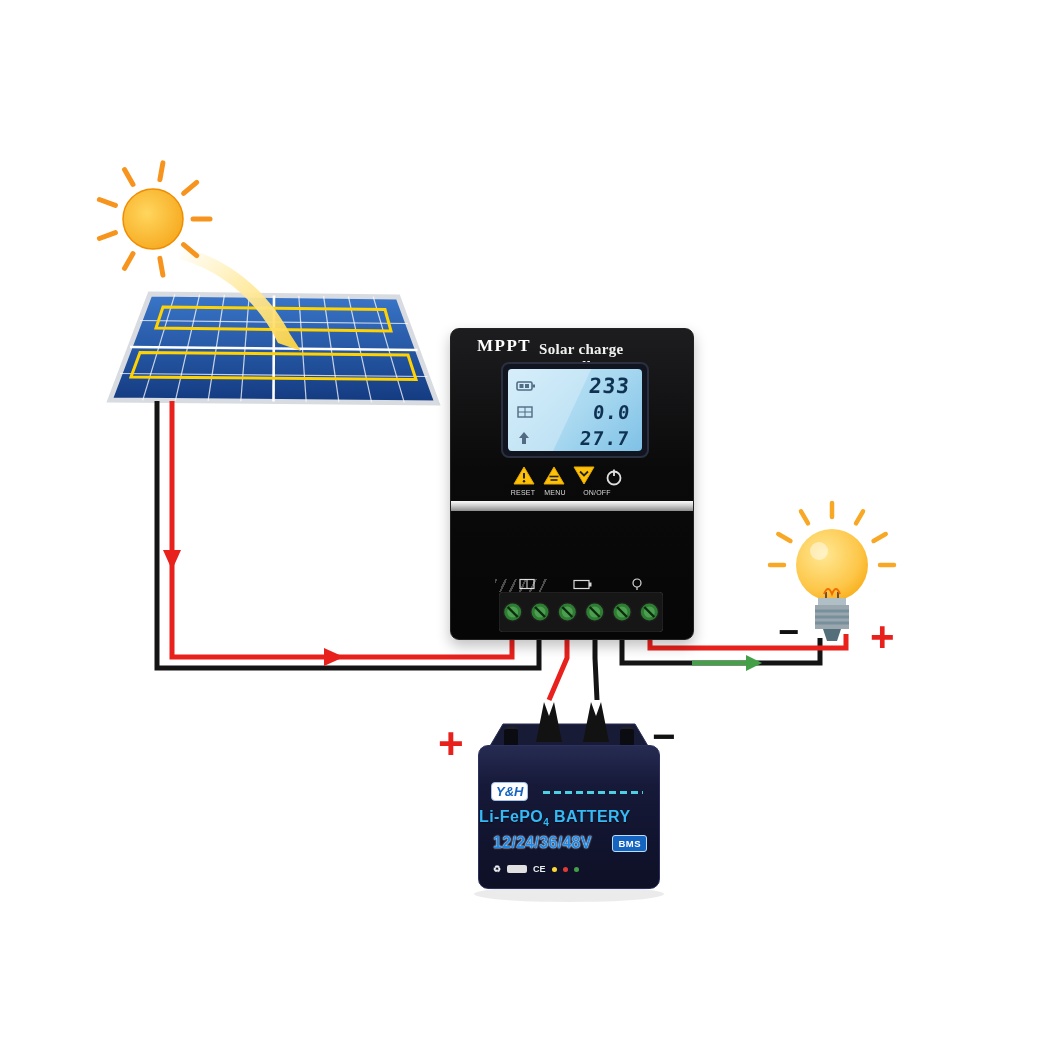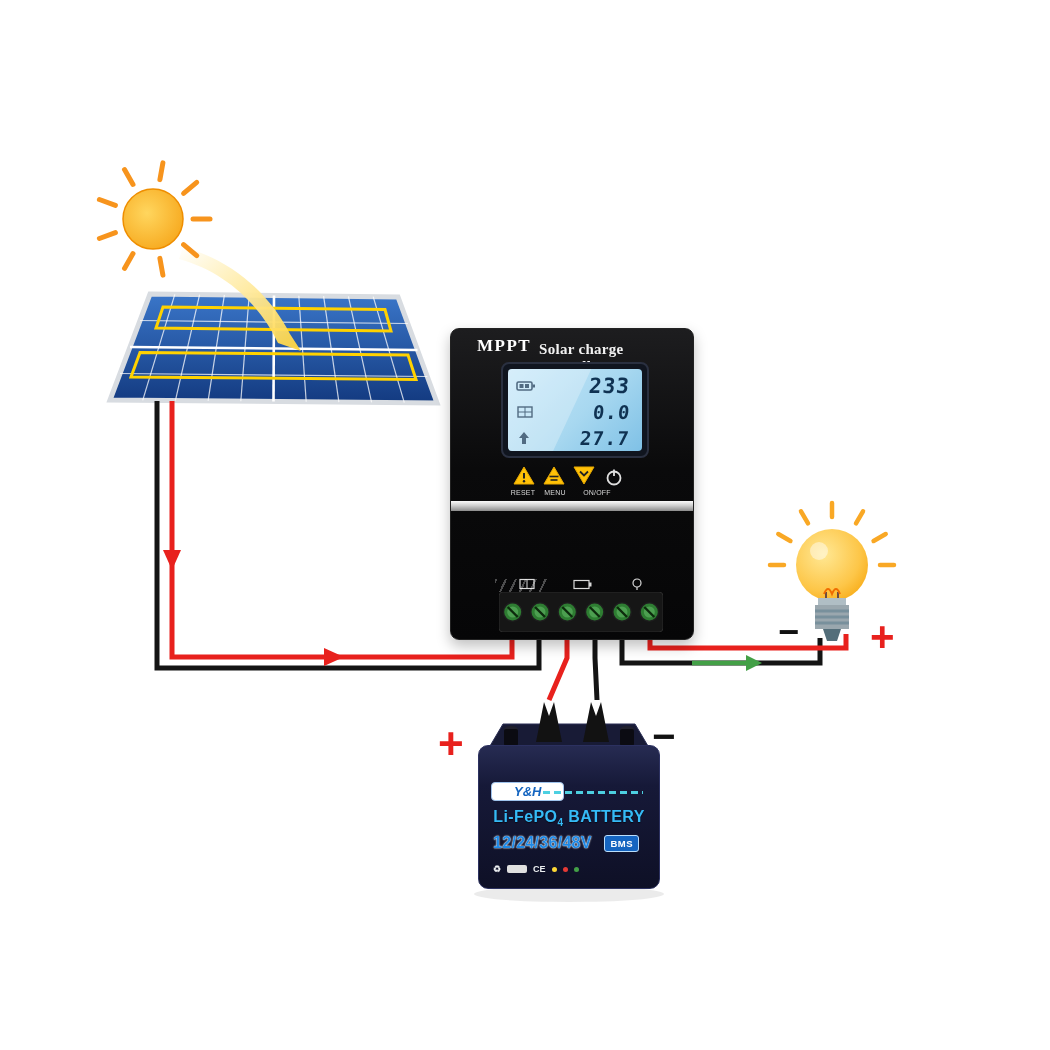--- a/index.html
+++ b/index.html
@@ -36,28 +36,28 @@
   .vents{position:absolute;left:44px;top:250px;width:52px;height:13px;opacity:.28;
         background:repeating-linear-gradient(115deg,#fff 0 2px,transparent 2px 9px);}
   .term-icons{position:absolute;left:48px;top:248px;}
   .terminals{position:absolute;left:48px;top:263px;}
 
   
   .battery{position:absolute;left:478px;top:745px;width:182px;height:144px;z-index:2;
         background:linear-gradient(180deg,#262b52 0%,#161938 28%,#0e1026 100%);
         border-radius:10px;border:1px solid #2c3160;box-sizing:border-box;}
   .batt-logo{position:absolute;left:12px;top:36px;background:#fff;color:#1565c0;
-        border-radius:4px;padding:1px 22px;font-weight:bold;font-style:italic;font-size:13px;
+        border-radius:4px;padding:1px 4px;font-weight:bold;font-style:italic;font-size:13px;
         border:1px solid #9fc3ec;}
   .batt-tagline{position:absolute;left:64px;top:45px;width:100px;height:3px;
         background:repeating-linear-gradient(90deg,#4dd0e1 0 7px,transparent 7px 11px);}
-  .batt-title{position:absolute;left:0;top:62px;width:100%;text-align:center;color:#35baf6;
+  .batt-title{position:absolute;left:0;top:62px;width:100%;text-align:left;color:#35baf6;
         font-weight:bold;font-size:16px;letter-spacing:.4px;text-shadow:0 1px 1px rgba(0,0,0,.6);}
   .batt-title sub{font-size:10px;}
-  .batt-mid{position:absolute;left:14px;right:20px;top:88px;display:flex;align-items:center;}
+  .batt-mid{position:absolute;left:14px;right:12px;top:88px;display:flex;align-items:center;}
   .batt-volts{color:#1e88e5;font-weight:800;font-size:16px;letter-spacing:.3px;
         text-shadow:0 0 2px #fff,0 0 1px #fff;}
   .batt-bms{margin-left:auto;background:#1565c0;color:#fff;font-weight:bold;font-size:9.5px;
         padding:2px 5px;border:1px solid #bbdefb;border-radius:3px;letter-spacing:.5px;}
   .batt-certs{position:absolute;left:14px;top:118px;display:flex;align-items:center;gap:6px;}
   .cert-txt{color:#eceff1;font-size:9px;font-weight:bold;}
   .cert-pill{width:20px;height:8px;background:#e0e0e0;border-radius:2px;}
   .cert-dot{width:5px;height:5px;border-radius:50%;}
   .dot-y{background:#fdd835;}.dot-r{background:#e53935;}.dot-g{background:#43a047;}
 

